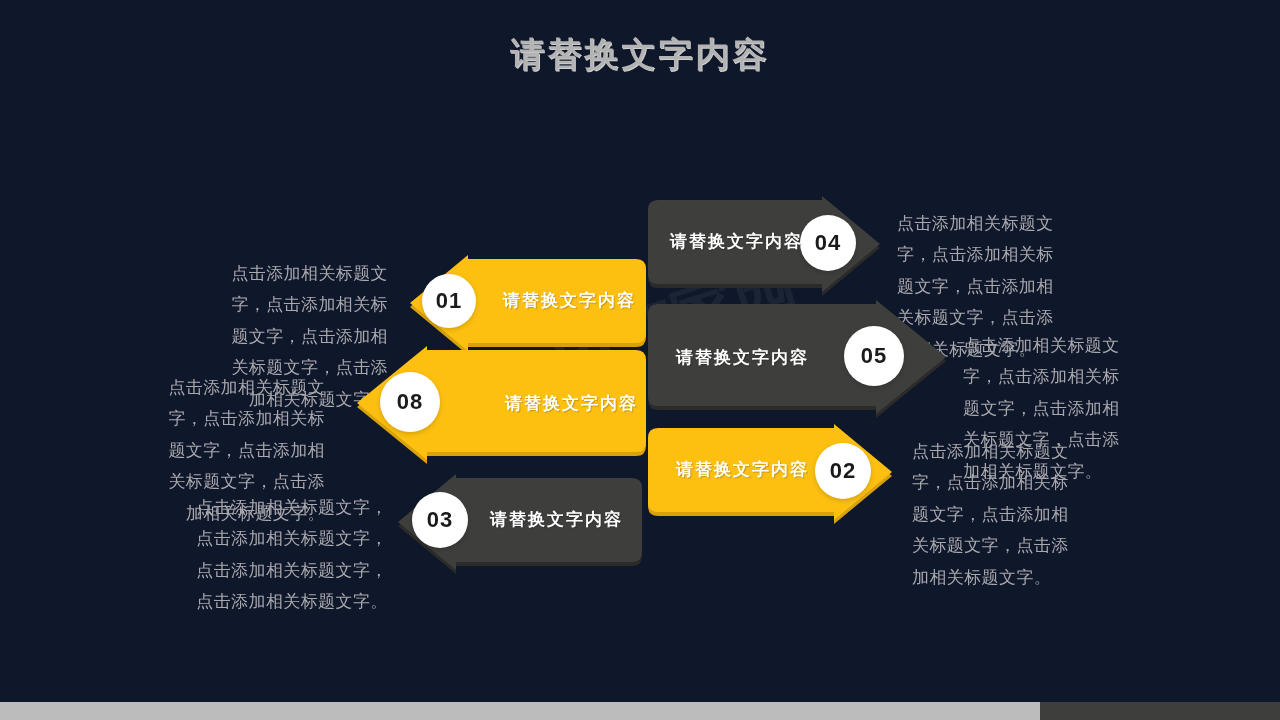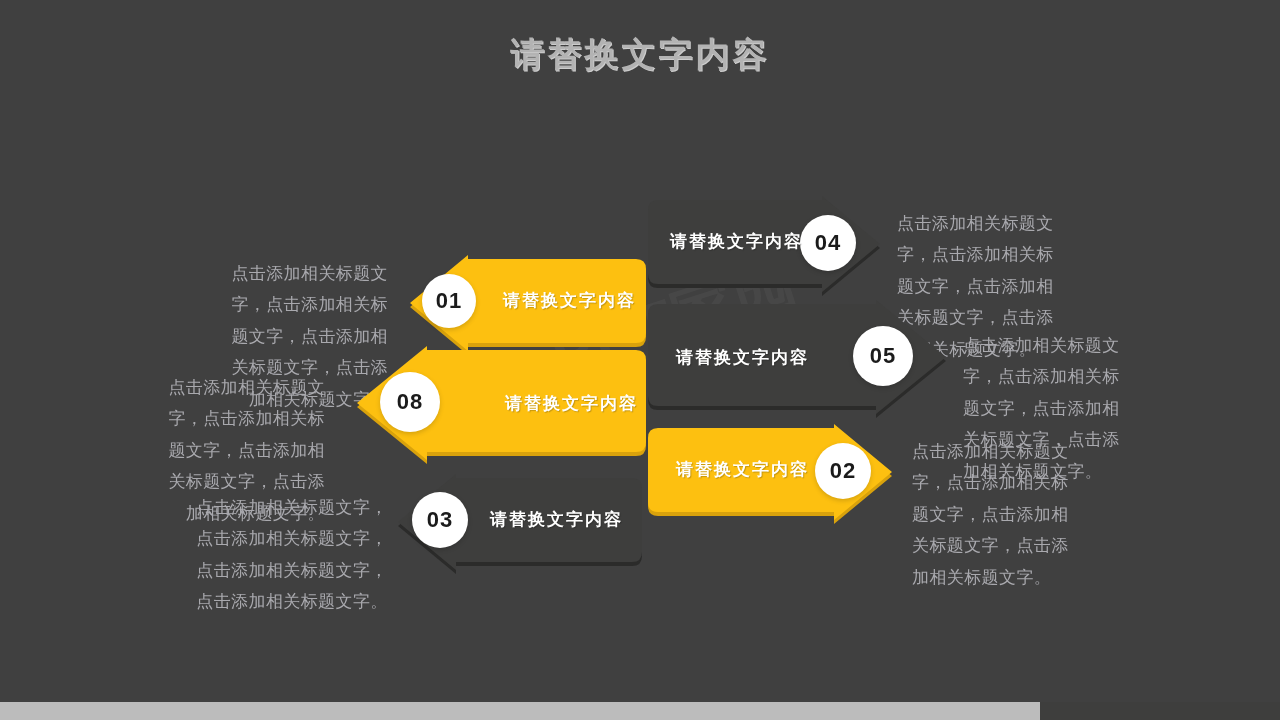--- a/index.html
+++ b/index.html
@@ -11,21 +11,21 @@
     width: 1280px;
     height: 720px;
     position: relative;
     overflow: hidden;
     font-family: "Liberation Sans", "DejaVu Sans", sans-serif;
   }
 
   .slide {
     position: absolute;
     inset: 0;
-    background: #404040;
+    background: #0f172a;
   }
 
   
   .title {
     position: absolute;
     top: 32px;
     left: 0;
     width: 1280px;
     text-align: center;
     font-size: 34px;
@@ -168,21 +168,21 @@
     <div class="num-circle" style="left:152px; top:19px; width:56px; height:56px;">04</div>
     <div class="arrow-label" style="left:22px; top:34px;">请替换文字内容</div>
   </div>
   <div class="desc left-align" style="left:897px; top:208px; width:168px;">点击添加相关标题文字，点击添加相关标题文字，点击添加相关标题文字，点击添加相关标题文字。</div>
 
   <div class="arrow" style="left:648px; top:300px; width:300px; height:110px;">
     <svg class="arrow-svg" width="300" height="114" viewBox="0 0 300 114">
       <path d="M 10 4 Q 0 4 0 14 L 0 96 Q 0 106 10 106 L 228 106 L 228 114 L 298 57 L 228 0 L 228 4 Z" fill="#2B2B2A" transform="translate(0,4)"></path>
       <path d="M 10 4 Q 0 4 0 14 L 0 96 Q 0 106 10 106 L 228 106 L 228 114 L 298 57 L 228 0 L 228 4 Z" fill="#3E3E3D"></path>
     </svg>
-    <div class="num-circle" style="left:205px; top:26px; width:60px; height:60px;">05</div>
+    <div class="num-circle" style="left:196px; top:26px; width:60px; height:60px;">05</div>
     <div class="arrow-label" style="left:28px; top:46px;">请替换文字内容</div>
   </div>
   <div class="desc left-align" style="left:963px; top:330px; width:168px;">点击添加相关标题文字，点击添加相关标题文字，点击添加相关标题文字，点击添加相关标题文字。</div>
 
   <div class="arrow" style="left:648px; top:424px; width:246px; height:92px;">
     <svg class="arrow-svg" width="246" height="96" viewBox="0 0 246 96">
       <path d="M 10 4 Q 0 4 0 14 L 0 78 Q 0 88 10 88 L 186 88 L 186 96 L 244 48 L 186 0 L 186 4 Z" fill="#D9A20C" transform="translate(0,4)"></path>
       <path d="M 10 4 Q 0 4 0 14 L 0 78 Q 0 88 10 88 L 186 88 L 186 96 L 244 48 L 186 0 L 186 4 Z" fill="#FDC010"></path>
     </svg>
     <div class="num-circle" style="left:167px; top:19px; width:56px; height:56px;">02</div>

